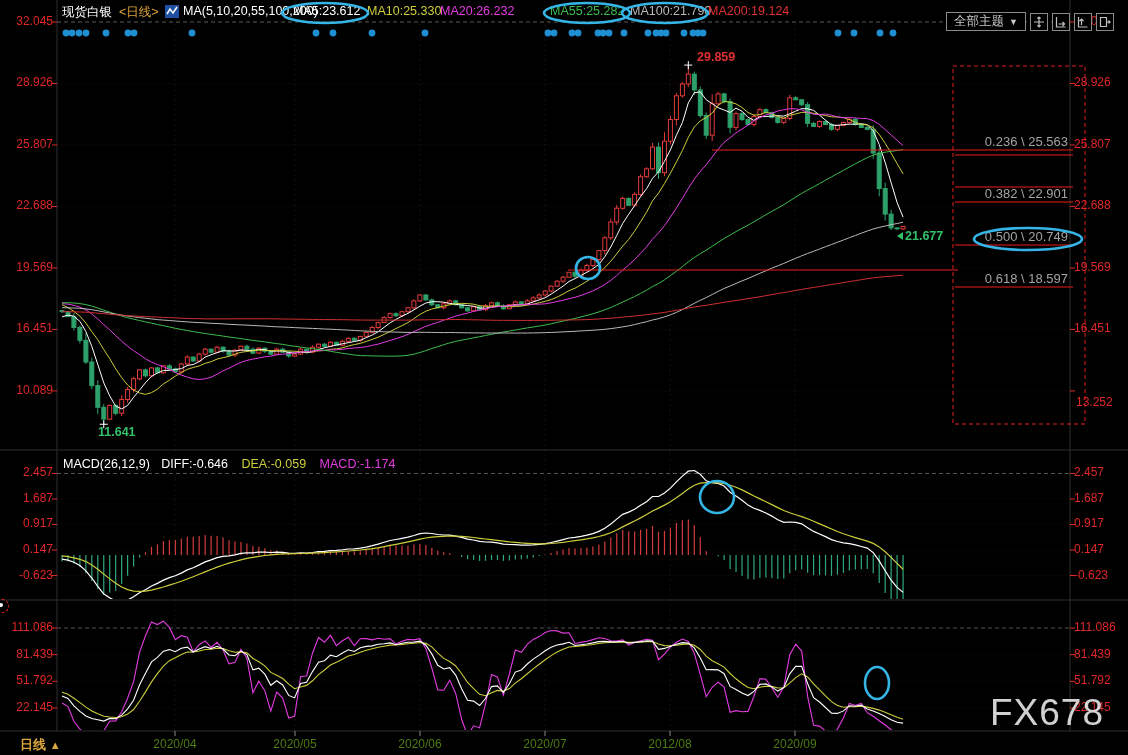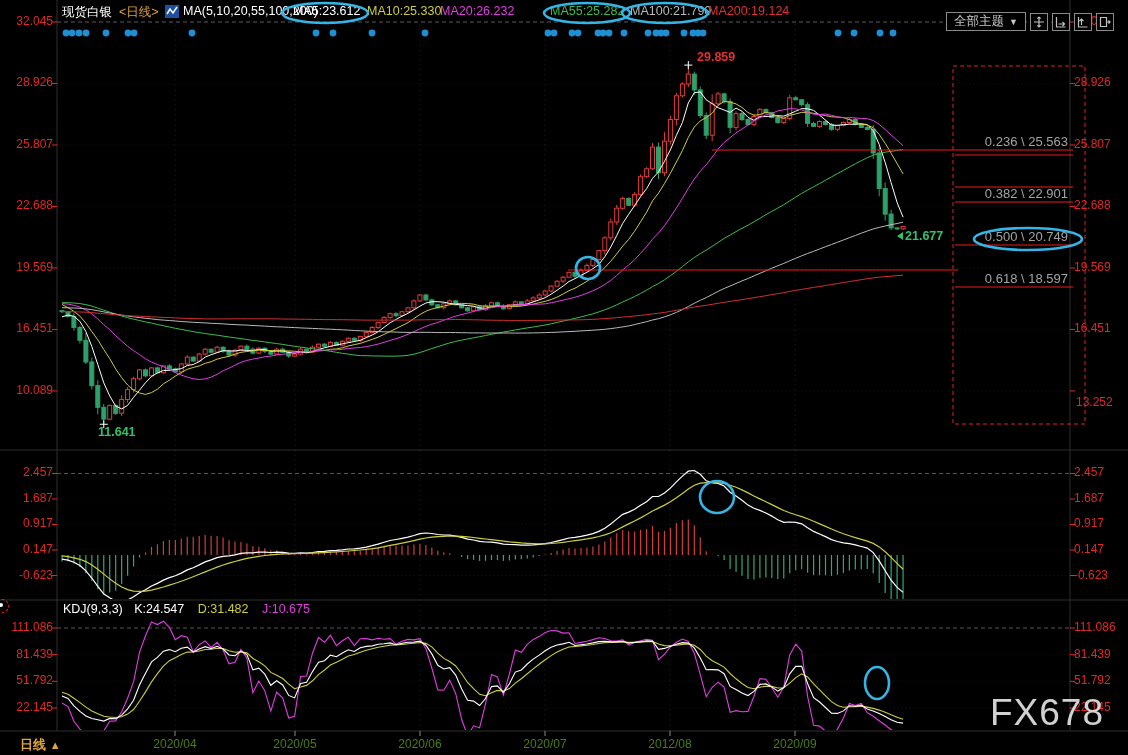--- a/index.html
+++ b/index.html
@@ -693,27 +693,27 @@
       <div class="axis-label al-left" style="top: 674.335px;">51.792</div>
       <div class="axis-label al-left" style="top: 701.002px;">22.145</div>
     </div>
   <div id="kdj-right-axis">
       <div class="axis-label al-right" style="top: 621px;">111.086</div>
       <div class="axis-label al-right" style="top: 647.667px;">81.439</div>
       <div class="axis-label al-right" style="top: 674.335px;">51.792</div>
       <div class="axis-label al-right" style="top: 701.002px;">22.145</div>
     </div>
 
-
-  <div class="pane-header" style="top:602px;">
-    <span style="color:#fff;">KDJ(9,3,3)</span>
-    <span style="color:#fff;margin-left:8px;">K:24.547</span>
-    <span style="color:#cdcd3c;margin-left:10px;">D:31.482</span>
-    <span style="color:#e23ce2;margin-left:10px;">J:10.675</span>
+  <div class="pane-header" style="top:457px;">
+    <span style="color:#fff;">MACD(26,12,9)</span>
+    <span style="color:#fff;margin-left:8px;">DIFF:-0.646</span>
+    <span style="color:#cdcd3c;margin-left:10px;">DEA:-0.059</span>
+    <span style="color:#e23ce2;margin-left:10px;">MACD:-1.174</span>
   </div>
+
 
   <div id="fib-labels">
       <div class="fib-label" style="top: 134px;">0.236 \ 25.563</div>
       <div class="fib-label" style="top: 186px;">0.382 \ 22.901</div>
       <div class="fib-label" style="top: 229px;">0.500 \ 20.749</div>
       <div class="fib-label" style="top: 271px;">0.618 \ 18.597</div>
     </div>
 
   <div class="price-note" style="left:697px;top:50px;color:#e03030;">29.859</div>
   <div class="price-note" style="left:98px;top:425px;color:#35c06a;">11.641</div>

